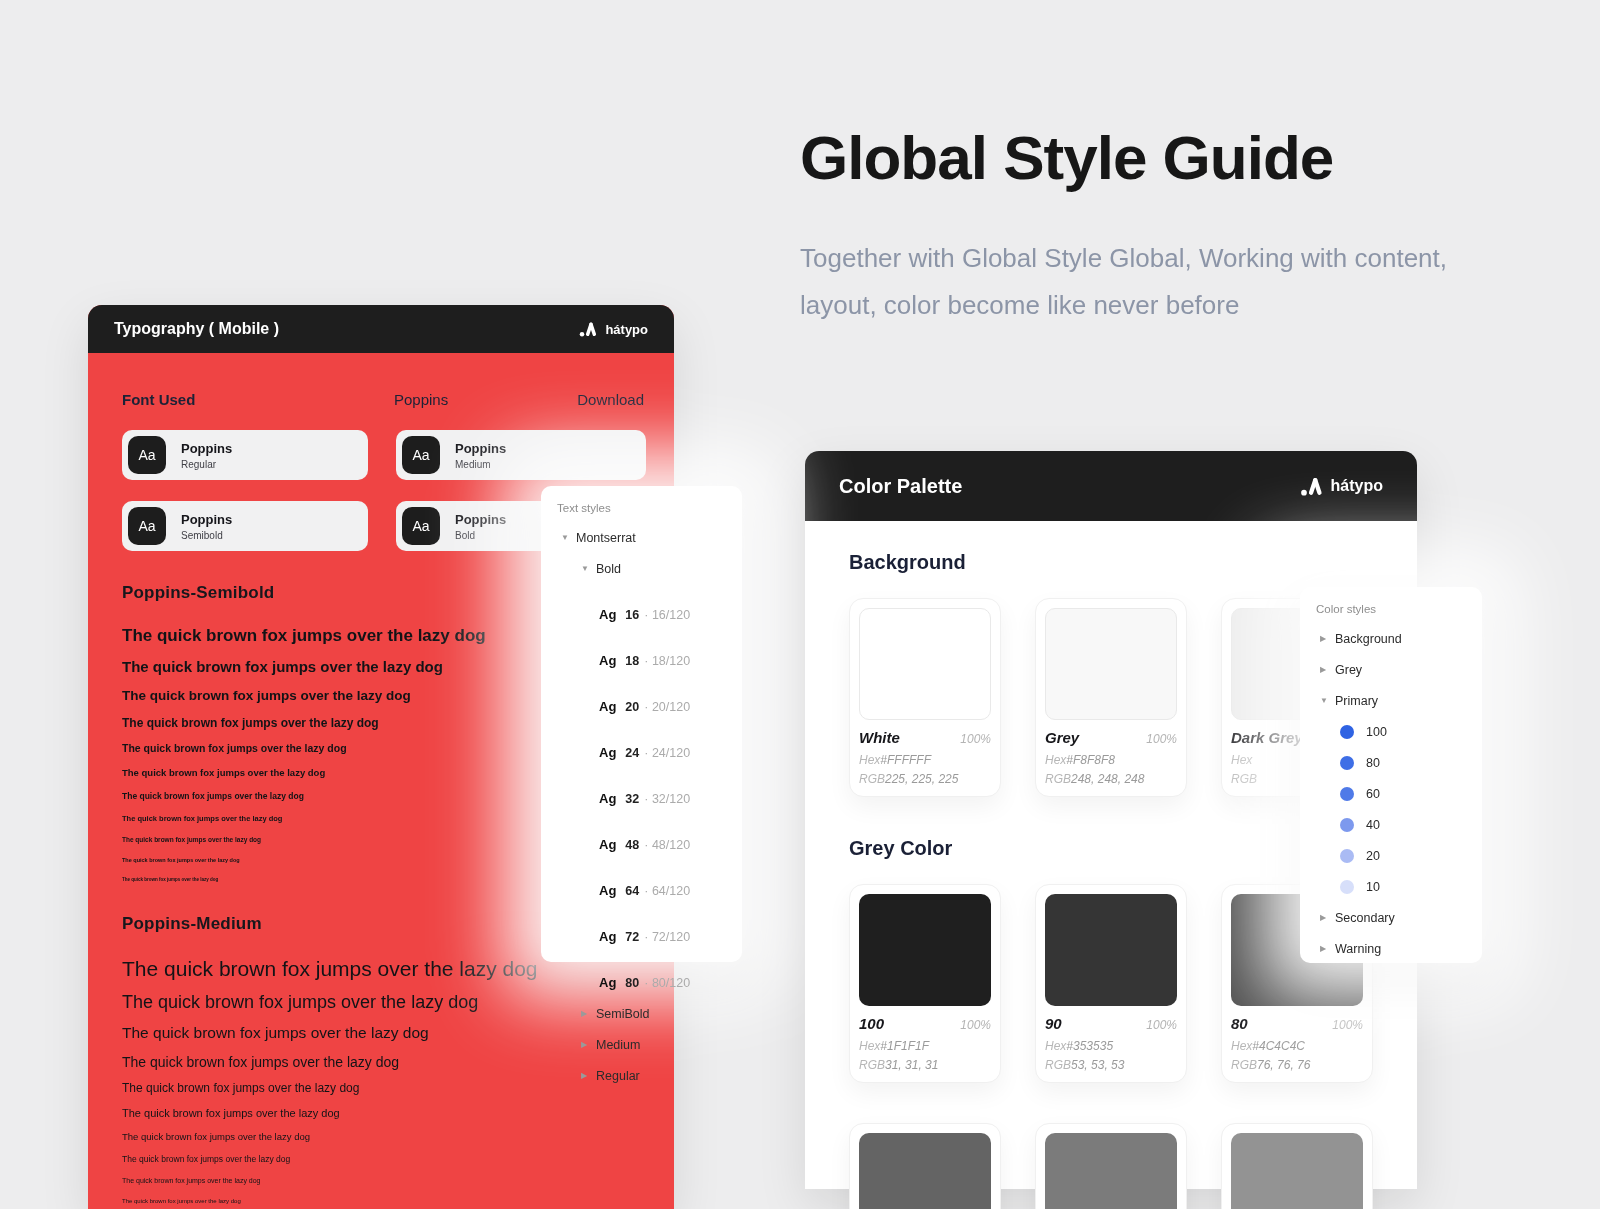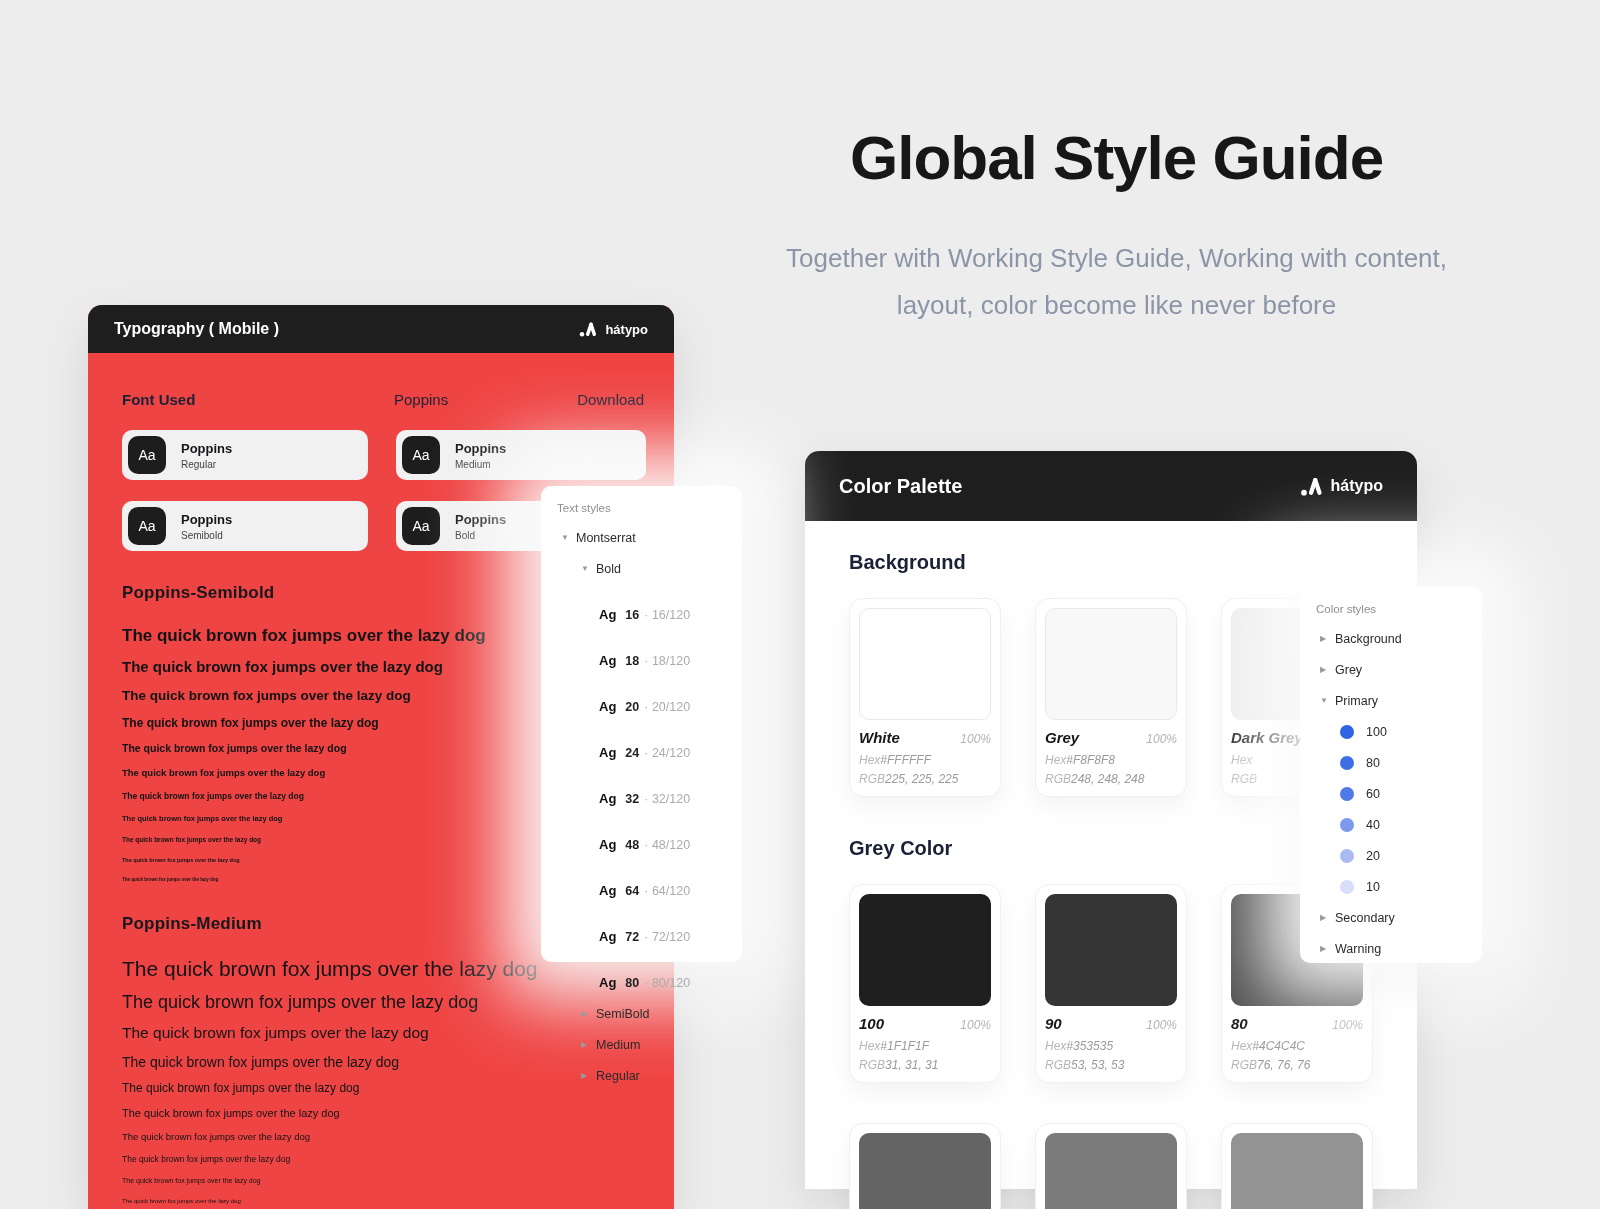--- a/index.html
+++ b/index.html
@@ -3,21 +3,21 @@
 <meta charset="utf-8">
 <style>
   * { margin:0; padding:0; box-sizing:border-box; }
   html,body { background:#EDEDEE; }
   .page {
     position:relative; width:1600px; height:1209px; overflow:hidden;
     background:#EDEDEE; font-family:"Liberation Sans", sans-serif;
   }
 
   
-  .hero { position:absolute; top:122px; right:153px; text-align:center; }
+  .hero { position:absolute; top:122px; right:153px; text-align:left; }
   .hero-title { font-size:62px; font-weight:700; color:#171717; letter-spacing:-1px; }
   .hero-sub { margin-top:42px; font-size:26px; line-height:47px; color:#8C95A7; }
 
   
   .panel-header {
     background:#1E1E1E; color:#fff; display:flex; align-items:center;
     justify-content:space-between; border-radius:14px 14px 0 0;
   }
   .brand { display:flex; align-items:center; gap:7px; }
   .brand-name { color:#fff; font-weight:700; }
@@ -99,21 +99,21 @@
   .sc-val { color:#9A9A9A; }
 </style>
 </head>
 <body>
 
 <div class="page">
 
   <div class="hero">
     <div class="hero-title">Global Style Guide</div>
     <div class="hero-sub">
-      <div>Together with Working Style Guide, Working with content,</div>
+      <div>Together with Global Style Global, Working with content,</div>
       <div>layout, color become like never before</div>
     </div>
   </div>
 
   <div class="typo-card">
     <div class="panel-header typo-header">
       <span class="p-title">Typography ( Mobile )</span>
       <span class="brand">
         <svg width="20" height="20" viewBox="0 0 30 26">
           <circle cx="6" cy="21" r="3.4" fill="#fff"></circle>

